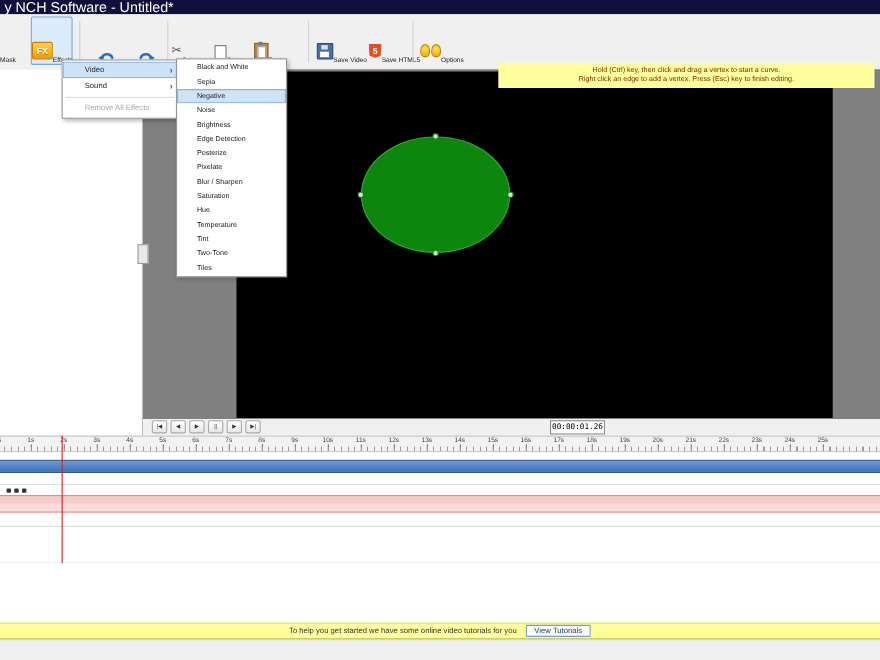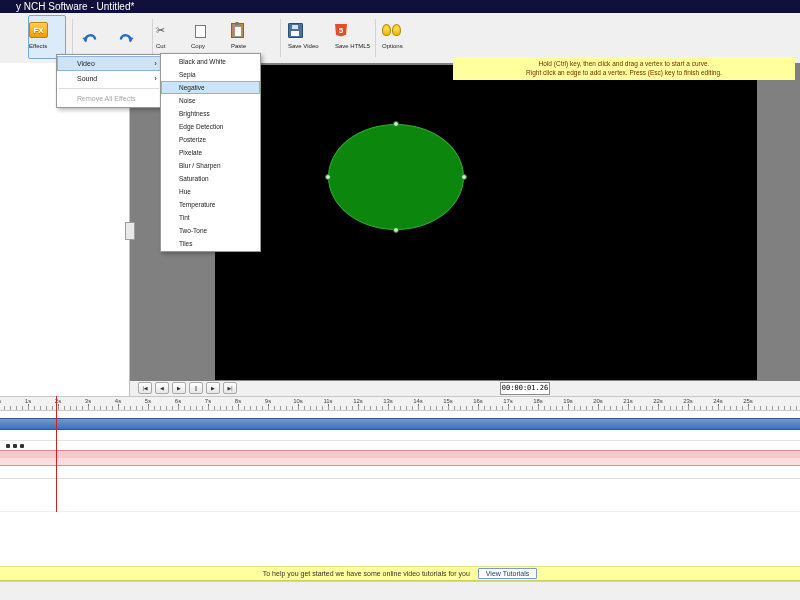--- a/index.html
+++ b/index.html
@@ -1,26 +1,26 @@
 <!DOCTYPE html>
 <html style="--accent-blue: #3f6fb5; --shape-green: #0d860d; --hint-yellow: #ffff9e; --track-pink: #f5caca; --playhead-red: #cc2222;"><head>
 <meta charset="utf-8">
 <style>
   html,body{margin:0;padding:0;background:#555;}
   .app{position:relative;width:800px;height:600px;overflow:hidden;background:#f0f0f0;
        font-family:"Liberation Sans",sans-serif;-webkit-font-smoothing:antialiased;}
 
   
   .titlebar{position:absolute;left:0;top:0;width:800px;height:13px;background:#10103a;color:#fff;
-            font-size:10px;line-height:13px;padding-left:16px;box-sizing:border-box;white-space:nowrap;}
+            font-size:13px;line-height:13px;padding-left:4px;box-sizing:border-box;white-space:nowrap;}
 
   
   .toolbar{position:absolute;left:0;top:13px;width:800px;height:50px;background:#f0f0f0;
            border-bottom:1px solid #d5d5d5;}
-  .tbtn{position:absolute;top:2px;height:44px;display:flex;flex-direction:column;align-items:flex-start;
+  .tbtn{position:absolute;top:2px;height:44px;display:flex;flex-direction:row;align-items:flex-end;
         justify-content:flex-start;font-size:6px;color:#222;border:1px solid transparent;border-radius:2px;
         box-sizing:border-box;padding-top:2px;}
   .tbtn .icw{height:24px;display:flex;align-items:center;justify-content:center;}
   .tbtn.icononly{justify-content:center;padding-top:0;}
   .tbtn.active{background:#dcebfa;border-color:#7aa7d6;}
   .tlabel{margin-top:1px;white-space:nowrap;}
   .tsep{position:absolute;top:6px;bottom:6px;width:1px;background:#d2d2d2;}
 
   .mask-ic{width:15px;height:14px;background:#2e2e2e;border-radius:2px;
            background-image:radial-gradient(ellipse 5px 4px at 50% 50%,#8a8a8a 0%,#8a8a8a 60%,#2e2e2e 62%);}

